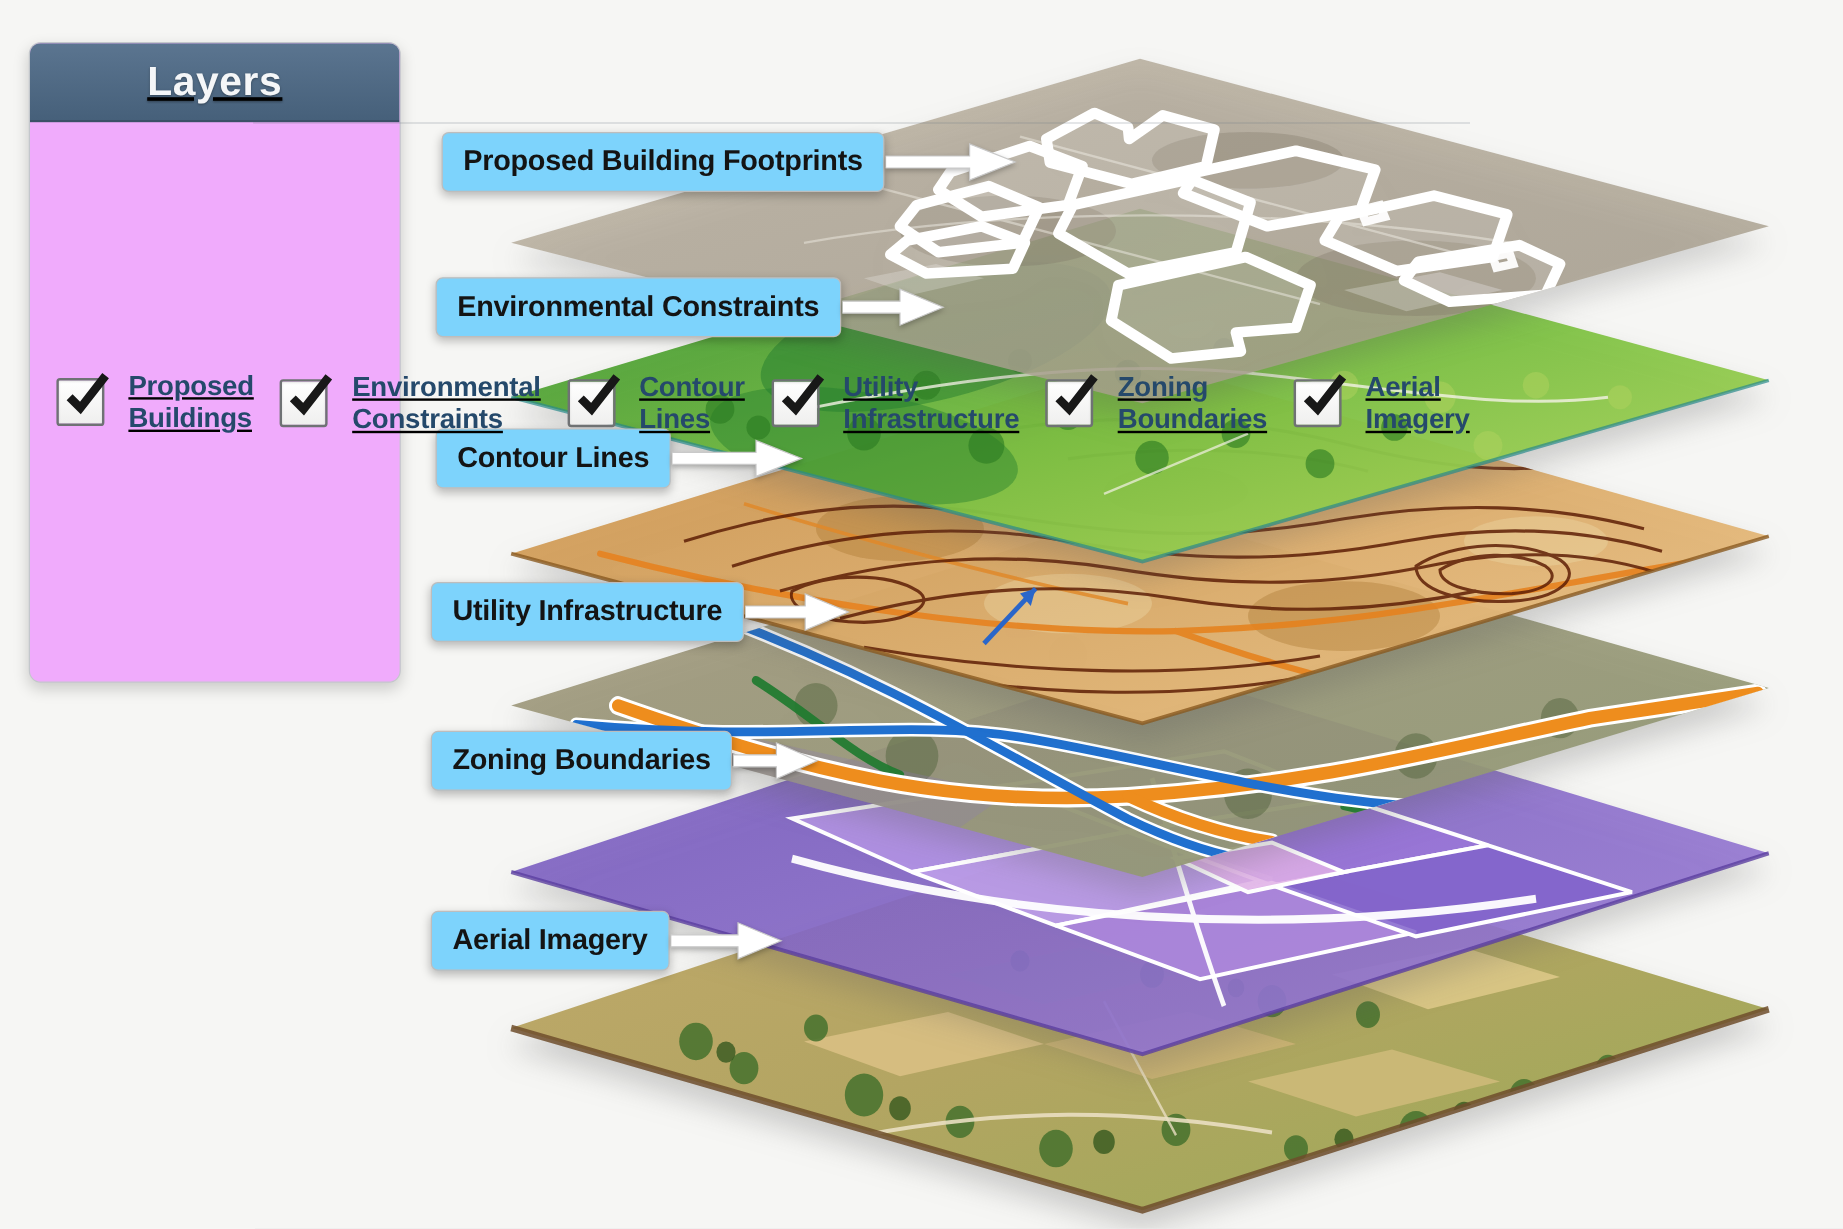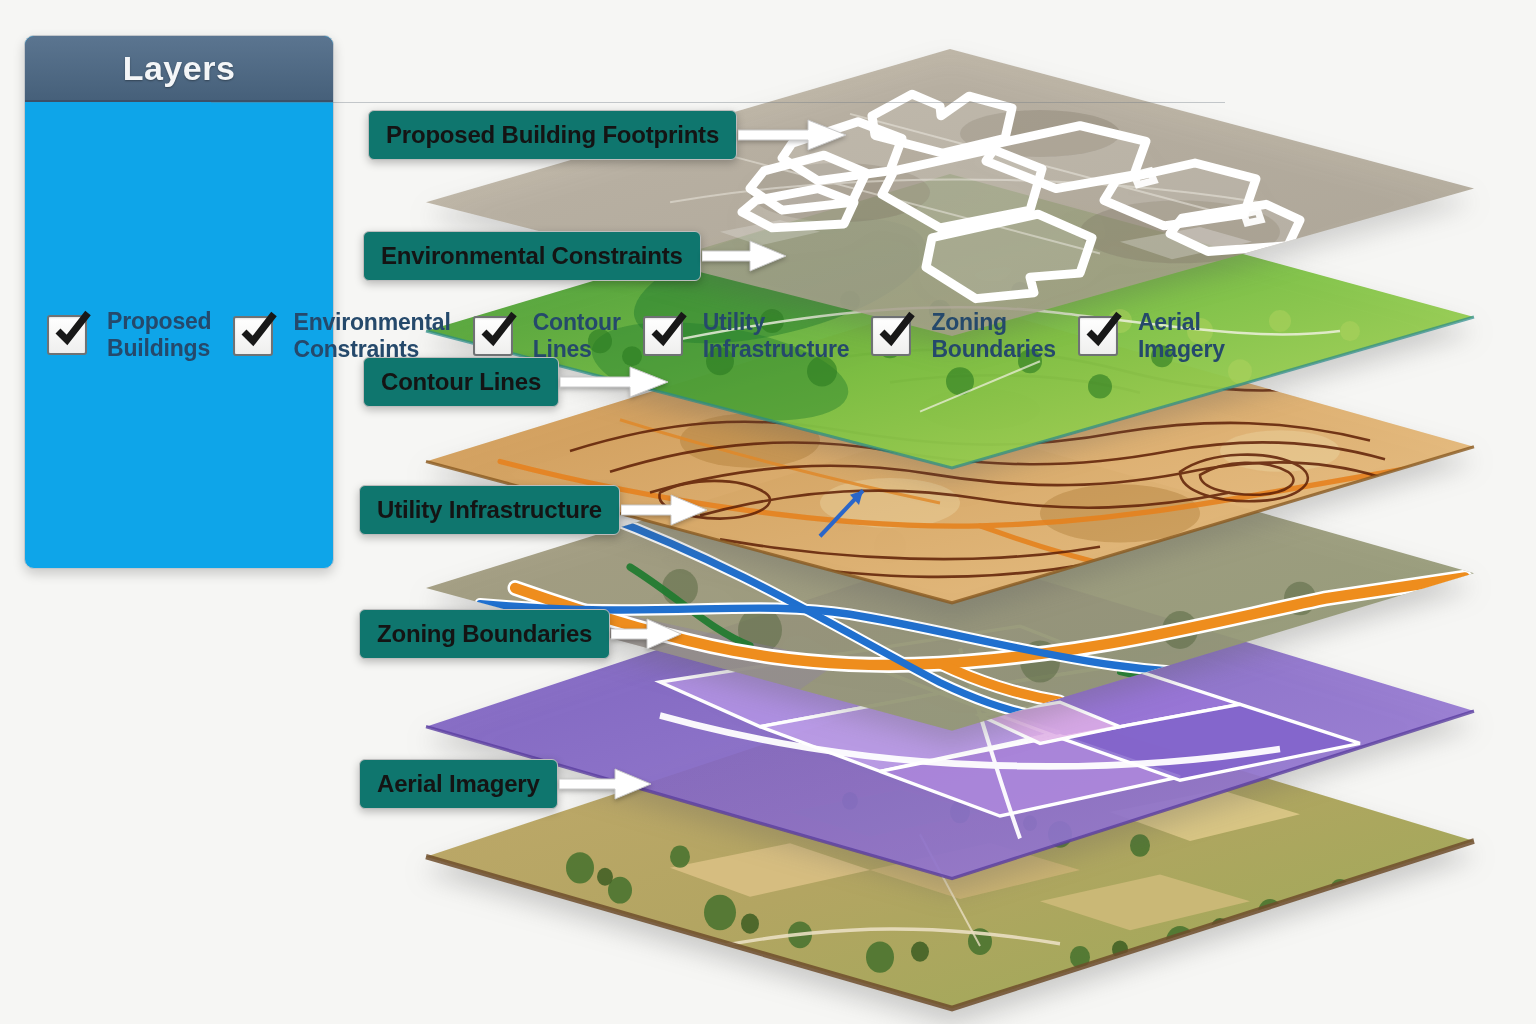--- a/index.html
+++ b/index.html
@@ -9,31 +9,31 @@
   .layer{position:absolute;left:420px;width:1060px;
          filter:drop-shadow(0 14px 12px rgba(90,90,90,.28));}
   .l1{top:45px;height:295px;z-index:60;}
   .l2{top:170px;height:302px;z-index:50;}
   .l3{top:295px;height:312px;z-index:40;}
   .l4{top:420px;height:315px;z-index:30;}
   .l5{top:548px;height:335px;z-index:20;}
   .l6{top:678px;height:335px;z-index:10;}
   
   .callout{position:absolute;display:flex;align-items:center;z-index:100;}
-  .callout-box{background:#0f766e;border:1px solid #bdbdbd;border-radius:6px;
+  .callout-box{background:#7dd3fc;border:1px solid #bdbdbd;border-radius:6px;
                padding:10px 17px;font-size:24px;font-weight:600;color:#141414;
                white-space:nowrap;box-shadow:0 3px 8px rgba(0,0,0,.25);
                letter-spacing:-0.2px;}
   .callout-arrow{height:36px;margin-left:1px;
                  filter:drop-shadow(0 2px 2px rgba(0,0,0,.25));}
   .callout-arrow polygon{fill:#ffffff;stroke:#c9c9c9;stroke-width:1;}
   
   #panel{position:absolute;left:24px;top:35px;width:308px;height:532px;z-index:120;
-         background:#0ea5e9;border:1px solid #c3c7cb;border-radius:10px;
-         box-shadow:0 5px 12px rgba(0,0,0,.18);display:flex;flex-direction:column;}
+         background:#f0abfc;border:1px solid #c3c7cb;border-radius:10px;
+         box-shadow:0 5px 12px rgba(0,0,0,.18);display:flex;flex-direction:column;text-decoration:underline;}
   .panel-header{height:64px;flex:0 0 64px;border-radius:9px 9px 0 0;
                 background:linear-gradient(#5b7590,#46607a);
                 border-bottom:2px solid #3c5068;
                 display:flex;align-items:center;justify-content:center;}
   .panel-header span{color:#f4f6f8;font-size:34px;font-weight:bold;letter-spacing:.5px;
                      text-shadow:0 1px 2px rgba(0,0,0,.35);}
   .panel-body{flex:1;display:flex;flex-direction:row;padding:0;}
   .row{flex:1;display:flex;align-items:center;gap:20px;padding:0 0 0 22px;cursor:pointer;}
   .row + .row{border-top:1px solid rgba(110,120,132,.38);}
   .cb{position:relative;width:36px;height:36px;flex:0 0 36px;border:2px solid #6f7274;

